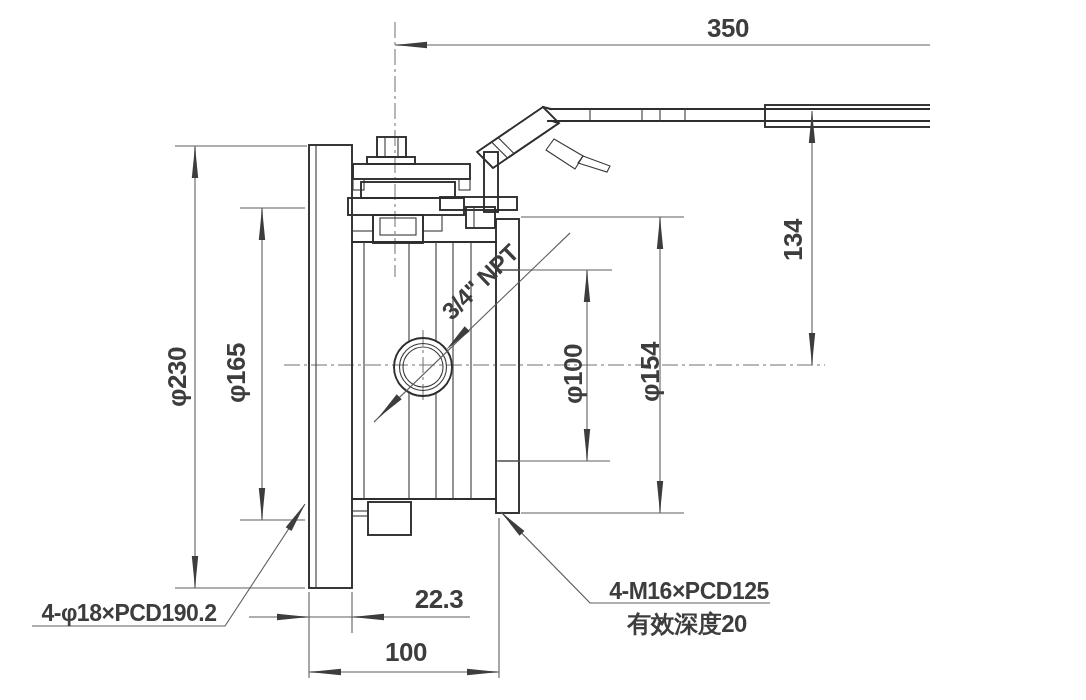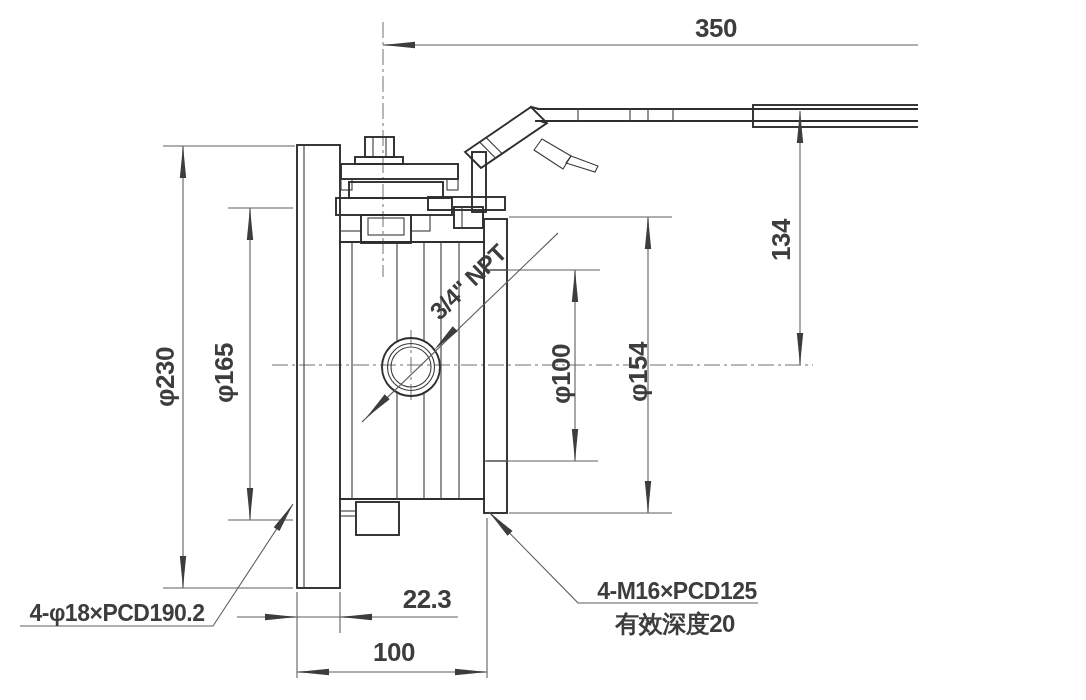--- a/index.html
+++ b/index.html
@@ -1,17 +1,17 @@
 <!DOCTYPE html>
 <html><head>
 <meta charset="utf-8">
 <style>
   html,body{margin:0;padding:0;background:#fff;}
   .page{width:918px;height:700px;background:#ffffff;position:relative;overflow:hidden;
-        font-family:"Liberation Sans",sans-serif;}
+        font-family:"Liberation Sans",sans-serif;margin-left:12px;}
   svg{display:block;}
   .obj{stroke:#2e2e2e;stroke-width:1.9;fill:none;stroke-linecap:square;}
   .obj2{stroke:#3a3a3a;stroke-width:1.1;fill:none;stroke-linecap:square;}
   .dim{stroke:#5f5f5f;stroke-width:1.1;fill:none;stroke-linecap:butt;}
   .cl{stroke:#707070;stroke-width:1;fill:none;stroke-dasharray:16 4 3 4;}
   .arr{fill:#3d3d3d;stroke:none;}
   text{fill:#3d3d3d;font-family:"Liberation Sans",sans-serif;font-weight:700;letter-spacing:-0.5px;}
   .t26{font-size:26px;}
   .t23{font-size:23px;}
   .t24{font-size:24px;}

